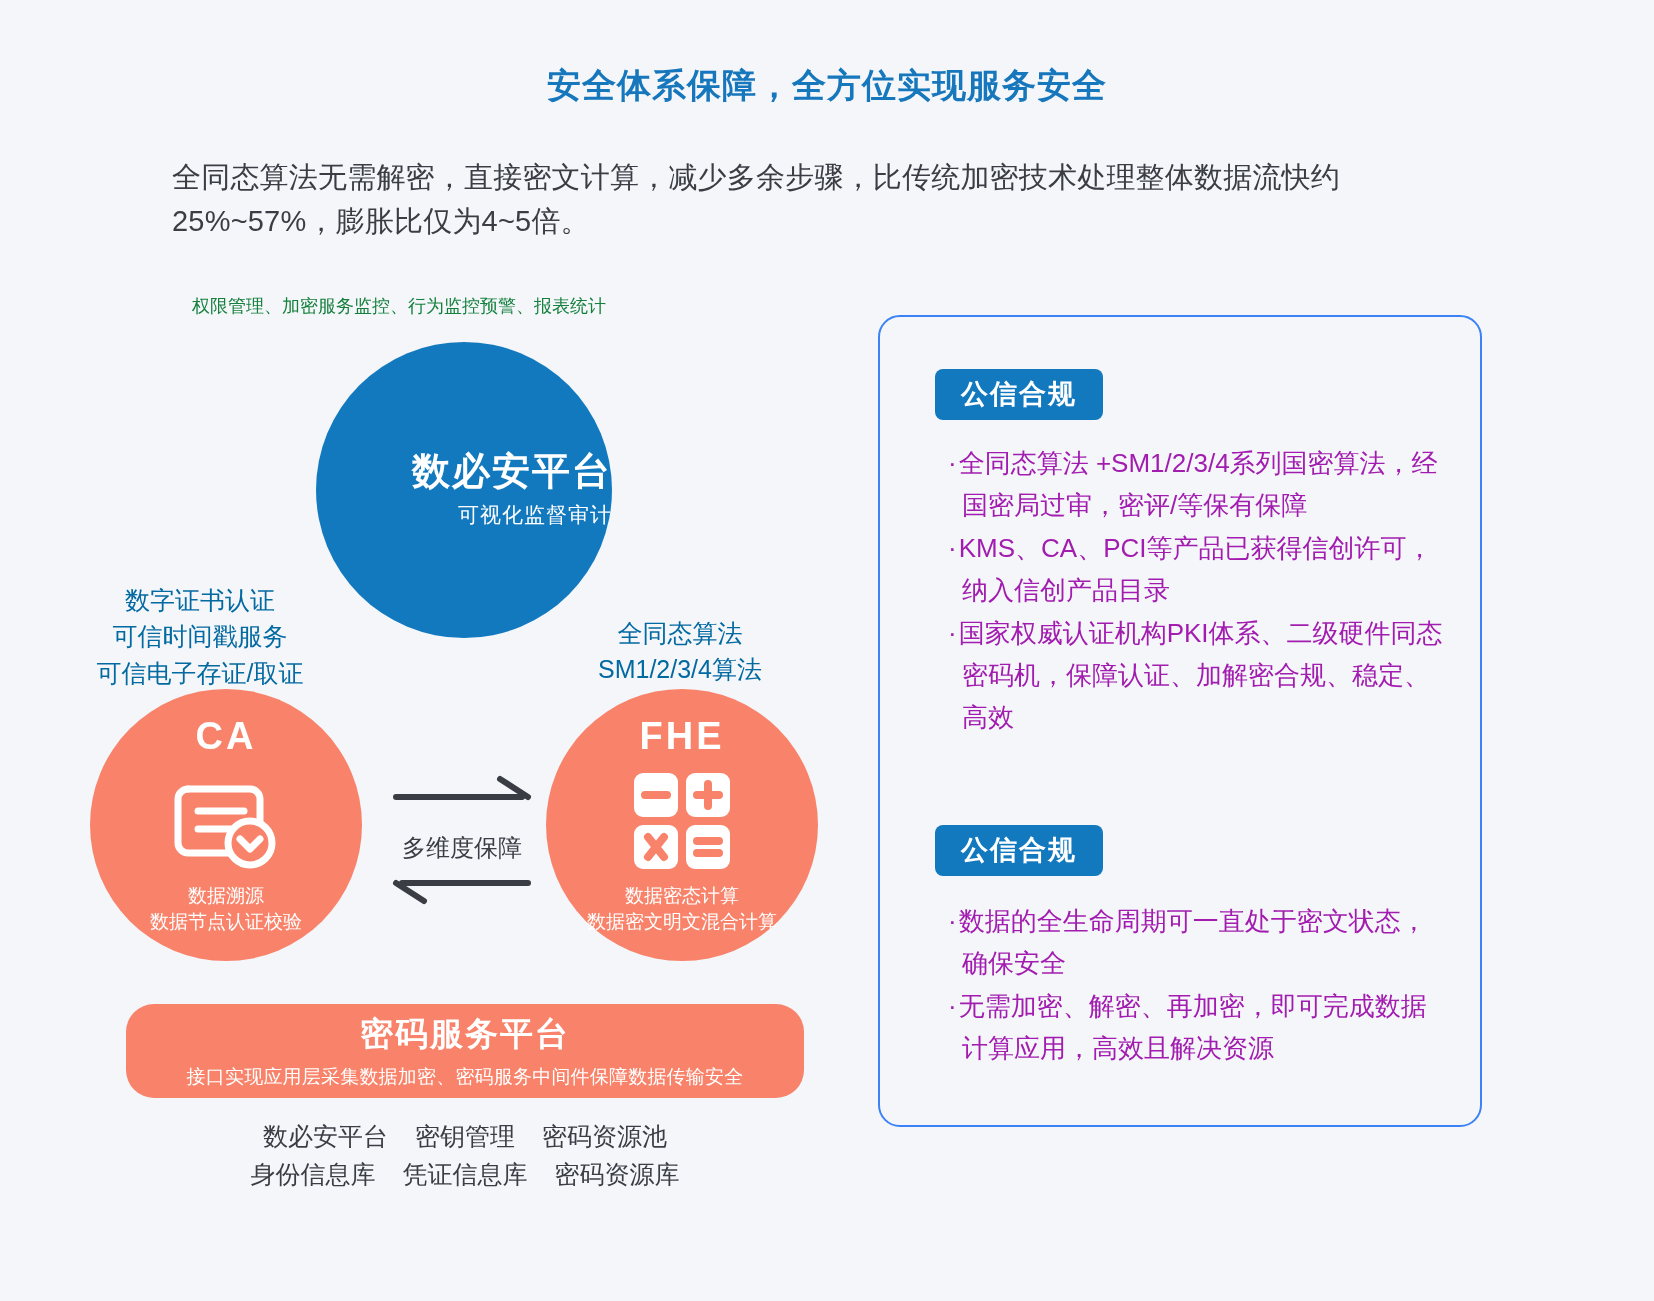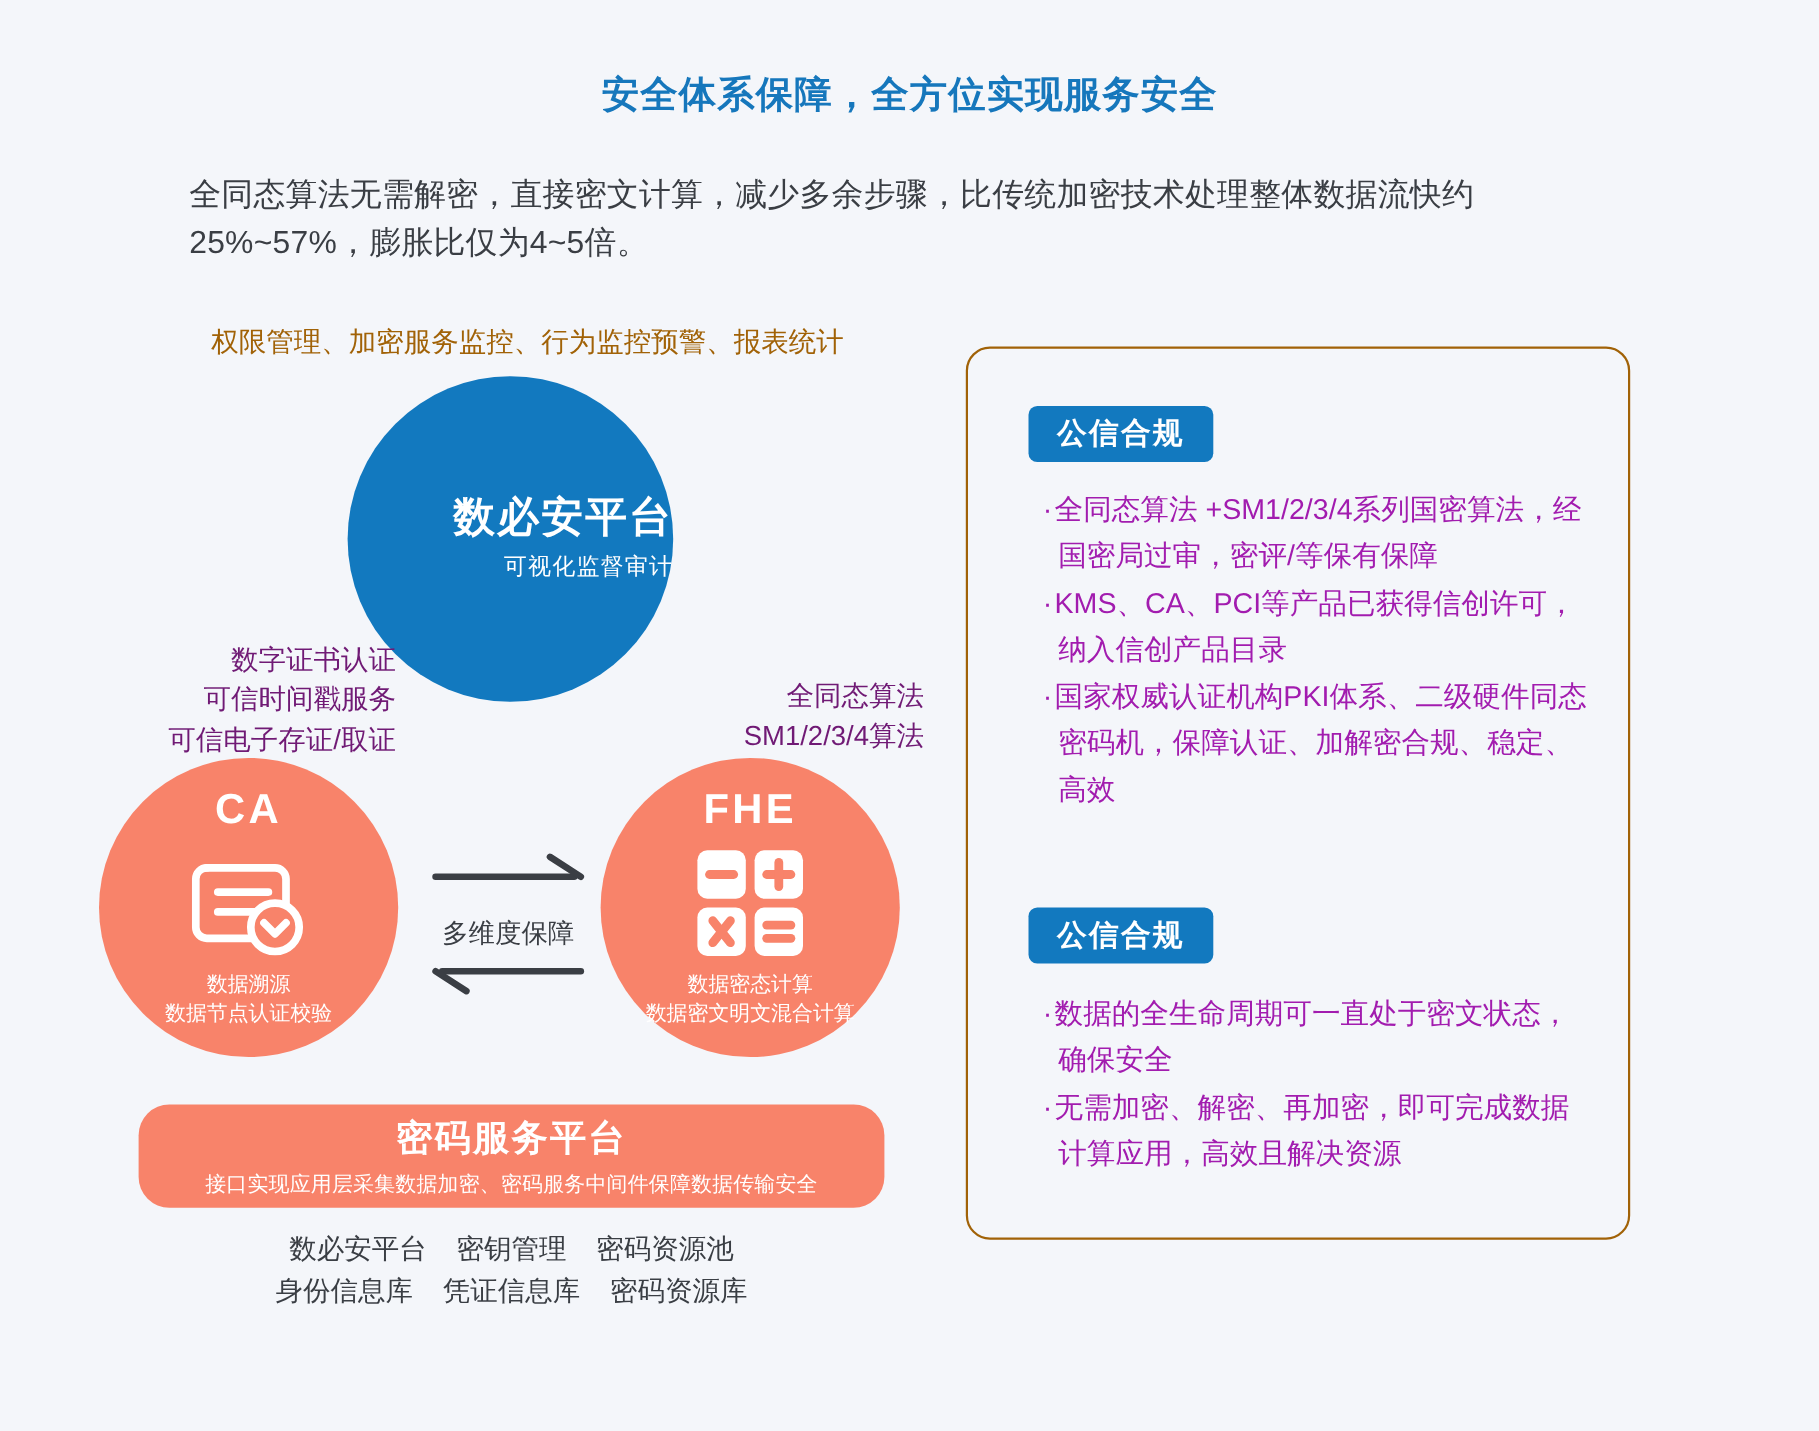--- a/index.html
+++ b/index.html
@@ -49,22 +49,22 @@
     position: absolute;
     left: 0;
     top: 280px;
     width: 860px;
     height: 960px;
   }
   .top-caption {
     position: absolute;
     left: 192px;
     top: 14px;
-    font-size: 25px;
-    color: #a16207;
+    font-size: 18px;
+    color: #15803d;
     white-space: nowrap;
   }
   .circle-blue {
     position: absolute;
     left: 316px;
     top: 62px;
     width: 296px;
     height: 296px;
     border-radius: 50%;
     background: #1279bf;
@@ -83,22 +83,22 @@
   .circle-blue .c-sub {
     font-size: 21px;
     margin-top: 8px;
     letter-spacing: 1px;
   }
 
   .side-caption {
     position: absolute;
     font-size: 25px;
     line-height: 1.45;
-    color: #701a75;
-    text-align: right;
+    color: #0369a1;
+    text-align: center;
     white-space: nowrap;
   }
   .side-caption.left  { left: 40px;  top: 302px; width: 320px; }
   .side-caption.right { left: 520px; top: 335px; width: 320px; }
 
   .circle-orange {
     position: absolute;
     width: 272px;
     height: 272px;
     border-radius: 50%;
@@ -191,21 +191,21 @@
   }
   .bottom-caption .row span { margin: 0 10px; }
 
   
   .panel {
     position: absolute;
     left: 878px;
     top: 315px;
     width: 604px;
     height: 812px;
-    border: 2px solid #a16207;
+    border: 2px solid #3b82f6;
     border-radius: 22px;
     box-sizing: border-box;
     background: transparent;
   }
   .badge {
     position: absolute;
     background: #1279bf;
     color: #ffffff;
     font-size: 27px;
     font-weight: bold;

